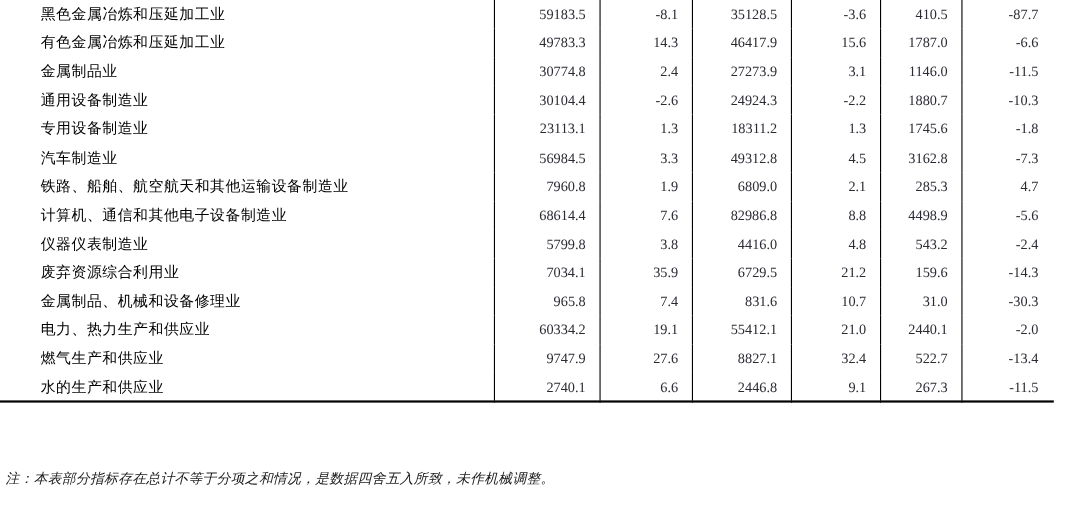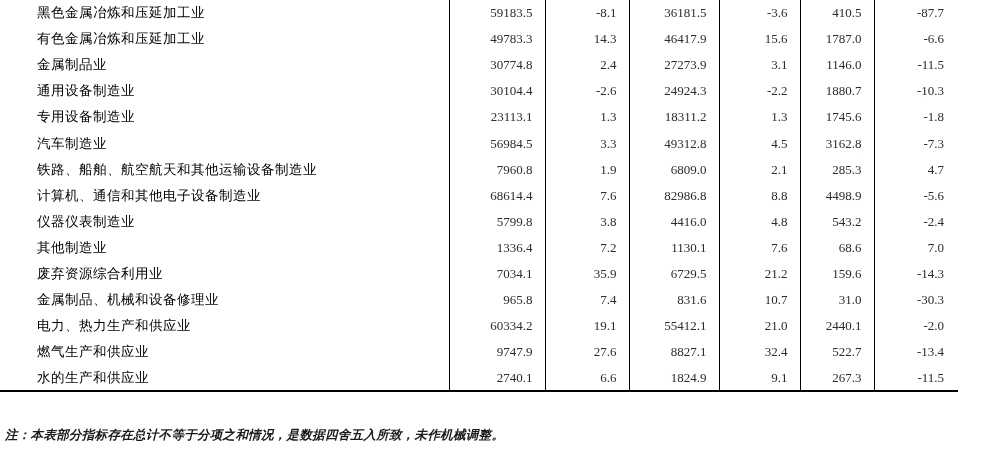--- a/index.html
+++ b/index.html
@@ -52,42 +52,41 @@
   }
   .footnote {
     position: absolute;
     left: 5px;
     top: 427px;
     font-family: "Liberation Serif", serif;
     font-style: italic;
     font-size: 12.5px;
     color: #1a1a1a;
     letter-spacing: 0.3px;
-    font-weight: bold;
   }
 </style>
 </head>
 <body>
 
 <table class="stat-table">
   <colgroup>
     <col style="width:449px">
     <col style="width:96px">
     <col style="width:84px">
     <col style="width:90px">
     <col style="width:81px">
     <col style="width:74px">
     <col style="width:84px">
   </colgroup>
   <tbody id="table-body">
   <tr>
     <td class="c-name">黑色金属冶炼和压延加工业</td>
     <td class="c-num">59183.5</td>
     <td class="c-num">-8.1</td>
-    <td class="c-num">36181.5</td>
+    <td class="c-num">35128.5</td>
     <td class="c-num">-3.6</td>
     <td class="c-num">410.5</td>
     <td class="c-num last">-87.7</td>
   </tr>
 
   <tr>
     <td class="c-name">有色金属冶炼和压延加工业</td>
     <td class="c-num">49783.3</td>
     <td class="c-num">14.3</td>
     <td class="c-num">46417.9</td>
@@ -160,29 +159,20 @@
   <tr>
     <td class="c-name">仪器仪表制造业</td>
     <td class="c-num">5799.8</td>
     <td class="c-num">3.8</td>
     <td class="c-num">4416.0</td>
     <td class="c-num">4.8</td>
     <td class="c-num">543.2</td>
     <td class="c-num last">-2.4</td>
   </tr>
 
-  <tr>
-    <td class="c-name">其他制造业</td>
-    <td class="c-num">1336.4</td>
-    <td class="c-num">7.2</td>
-    <td class="c-num">1130.1</td>
-    <td class="c-num">7.6</td>
-    <td class="c-num">68.6</td>
-    <td class="c-num last">7.0</td>
-  </tr>
 
   <tr>
     <td class="c-name">废弃资源综合利用业</td>
     <td class="c-num">7034.1</td>
     <td class="c-num">35.9</td>
     <td class="c-num">6729.5</td>
     <td class="c-num">21.2</td>
     <td class="c-num">159.6</td>
     <td class="c-num last">-14.3</td>
   </tr>
@@ -214,21 +204,21 @@
     <td class="c-num">8827.1</td>
     <td class="c-num">32.4</td>
     <td class="c-num">522.7</td>
     <td class="c-num last">-13.4</td>
   </tr>
 
   <tr>
     <td class="c-name">水的生产和供应业</td>
     <td class="c-num">2740.1</td>
     <td class="c-num">6.6</td>
-    <td class="c-num">1824.9</td>
+    <td class="c-num">2446.8</td>
     <td class="c-num">9.1</td>
     <td class="c-num">267.3</td>
     <td class="c-num last">-11.5</td>
   </tr>
 </tbody>
 </table>
 
 <div class="footnote">注：本表部分指标存在总计不等于分项之和情况，是数据四舍五入所致，未作机械调整。</div>
 
 </body></html>

